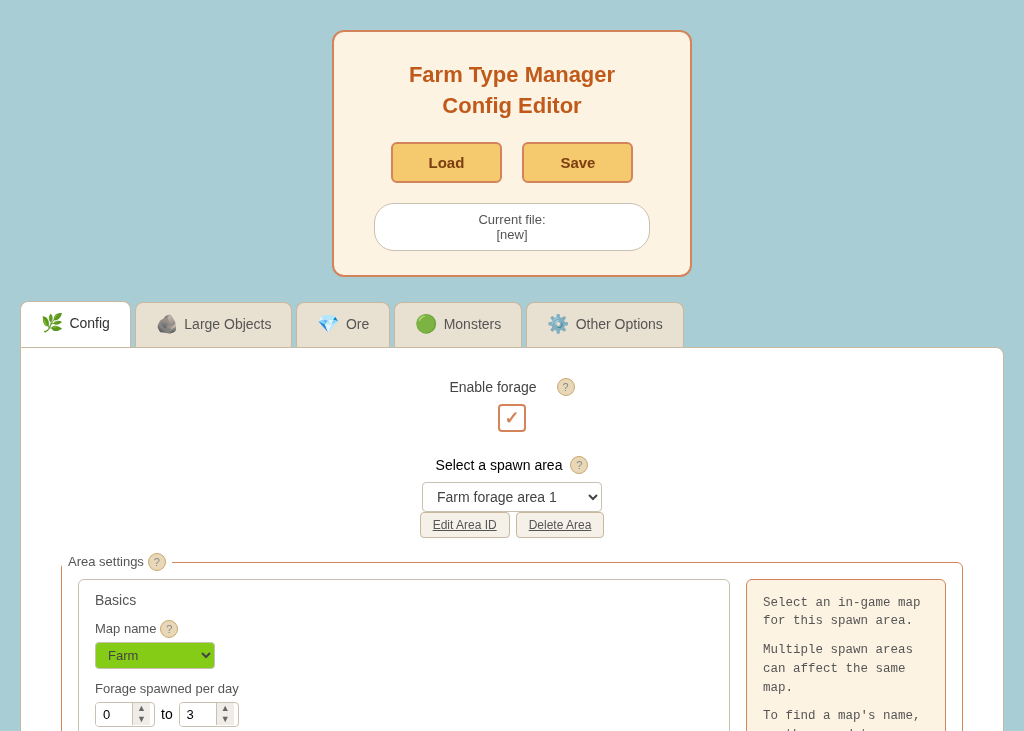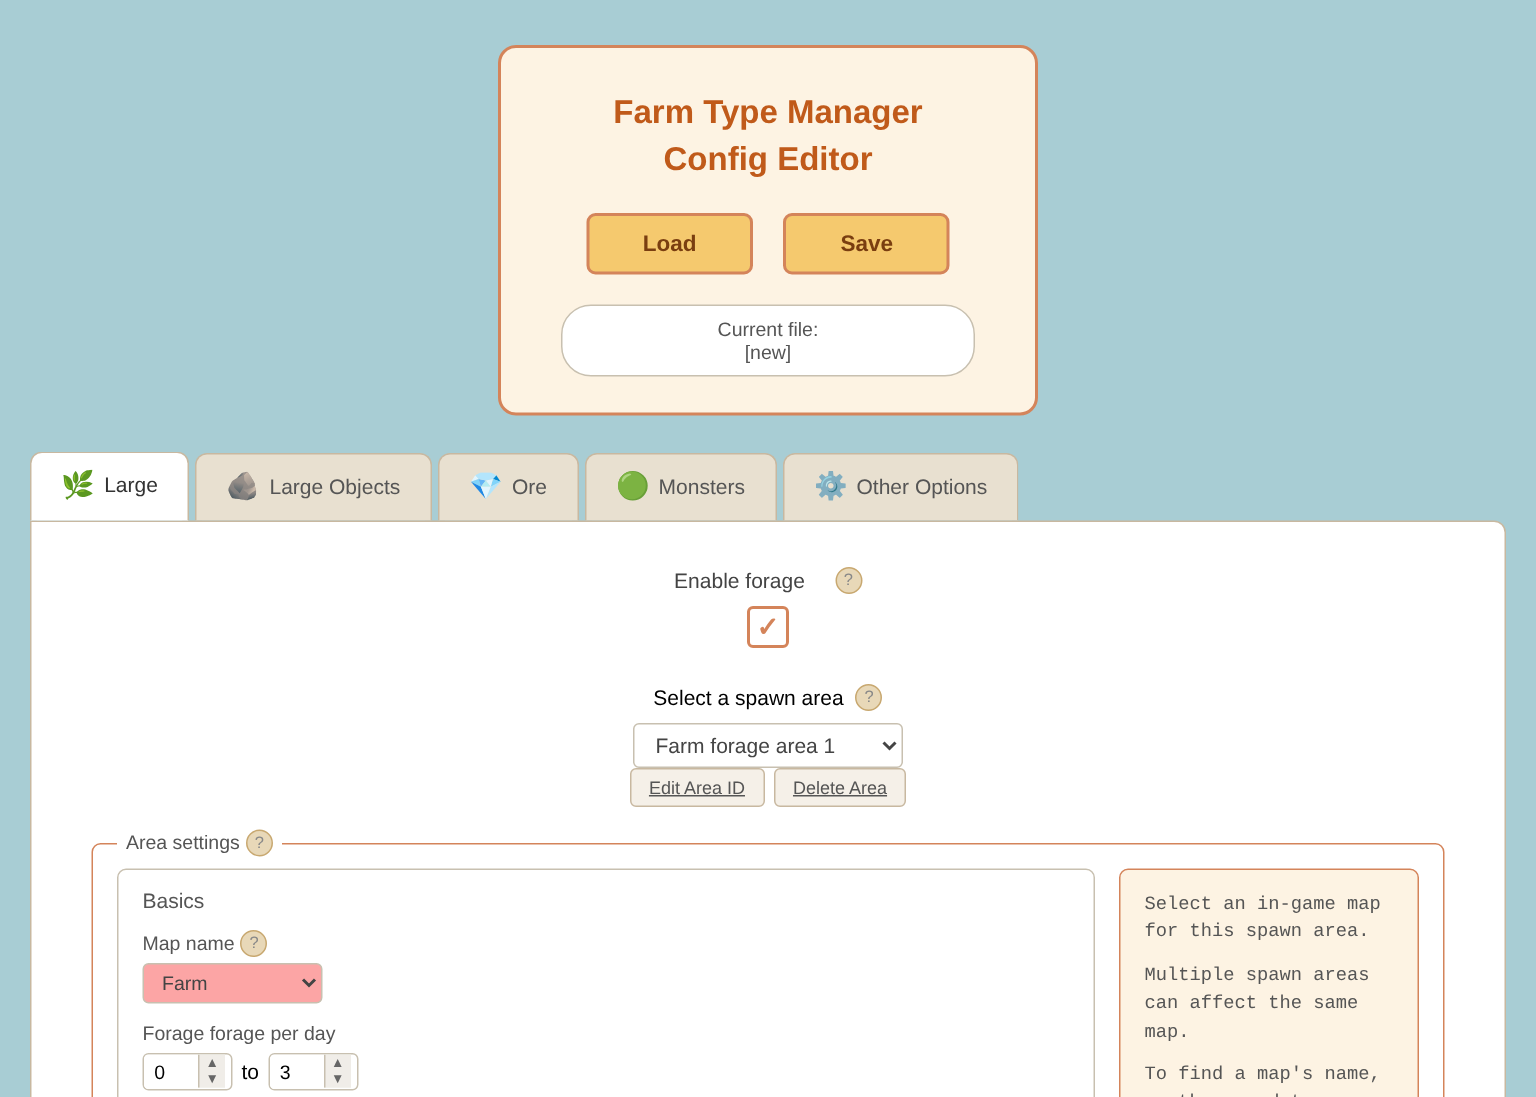--- a/index.html
+++ b/index.html
@@ -188,21 +188,21 @@
       border-radius: 6px;
       padding: 16px;
       position: relative;
       margin-top: 10px;
       display: flex;
       gap: 16px;
     }
     .area-settings-legend {
       position: absolute;
       top: -10px;
-      left: 16px;
+      left: 0;
       background: white;
       padding: 0 6px;
       font-size: 13px;
       color: #555;
       display: flex;
       align-items: center;
       gap: 4px;
     }
 
     
@@ -229,21 +229,21 @@
       font-size: 13px;
       color: #555;
       margin-bottom: 4px;
     }
     .field-select {
       border: 1px solid #c8c0b0;
       border-radius: 4px;
       padding: 4px 24px 4px 8px;
       font-size: 13px;
       color: #444;
-      background: #fca5a5;
+      background: #84cc16;
       width: 120px;
       appearance: auto;
     }
 
     .forage-per-day-row {
       display: flex;
       align-items: center;
       gap: 6px;
       margin-top: 6px;
     }
@@ -317,21 +317,21 @@
   </div>
   <div class="current-file-box">
     <span>Current file:</span><br>
     <span>[new]</span>
   </div>
 </div>
 
 <div class="tabs-container">
   <div class="tab active">
     <span class="tab-icon">🌿</span>
-    <span>Large</span>
+    <span>Config</span>
   </div>
   <div class="tab">
     <span class="tab-icon">🪨</span>
     <span>Large Objects</span>
   </div>
   <div class="tab">
     <span class="tab-icon">💎</span>
     <span>Ore</span>
   </div>
   <div class="tab">
@@ -380,21 +380,21 @@
       <div class="field-group">
         <div class="field-label">
           <span>Map name</span>
           <span class="help-badge">?</span>
         </div>
         <select class="field-select"><option>Farm</option></select>
       </div>
 
       <div class="field-group">
         <div class="field-label">
-          <span>Forage forage per day</span>
+          <span>Forage spawned per day</span>
         </div>
         <div class="forage-per-day-row">
           <div class="spinner-input">
             <input type="number" value="0" min="0" style="">
             <div class="spinner-btns">
               <button class="spinner-btn">▲</button>
               <button class="spinner-btn">▼</button>
             </div>
           </div>
           <span>to</span>

